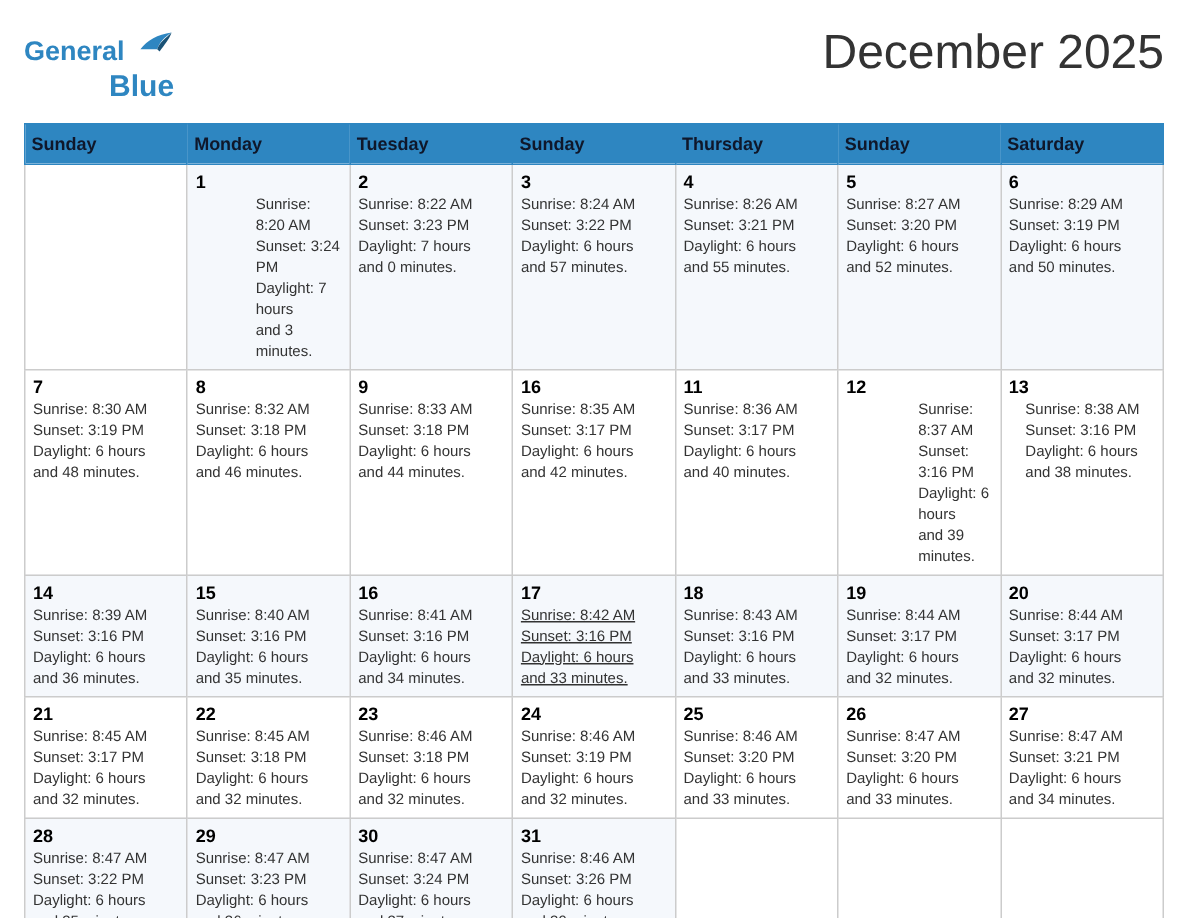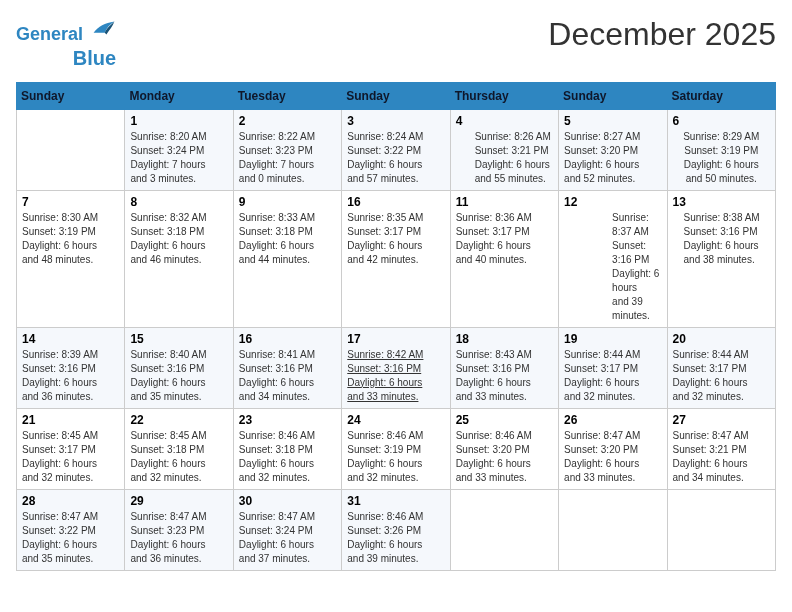--- a/index.html
+++ b/index.html
@@ -125,56 +125,56 @@
         <th>Thursday</th>
         <th>Sunday</th>
         <th>Saturday</th>
       </tr>
   </thead>
   <tbody id="calendar-body">
       <tr>
         <td class="empty-cell"></td>
         <td>
           <span class="day-number">1</span>
-          <div class="day-info" style="white-space: pre-line;">Sunrise: 8:20 AM
+          <div class="day-info" style="white-space: pre-line; margin-left: 40px;">Sunrise: 8:20 AM
 Sunset: 3:24 PM
 Daylight: 7 hours
 and 3 minutes.</div>
         </td>
         <td>
           <span class="day-number">2</span>
           <div class="day-info" style="white-space: pre-line;">Sunrise: 8:22 AM
 Sunset: 3:23 PM
 Daylight: 7 hours
 and 0 minutes.</div>
         </td>
         <td>
           <span class="day-number">3</span>
           <div class="day-info" style="white-space: pre-line;">Sunrise: 8:24 AM
 Sunset: 3:22 PM
 Daylight: 6 hours
 and 57 minutes.</div>
         </td>
         <td>
           <span class="day-number">4</span>
-          <div class="day-info" style="white-space: pre-line; margin-left: 19px;">Sunrise: 8:26 AM
+          <div class="day-info" style="white-space: pre-line;">Sunrise: 8:26 AM
 Sunset: 3:21 PM
 Daylight: 6 hours
 and 55 minutes.</div>
         </td>
         <td>
           <span class="day-number">5</span>
           <div class="day-info" style="white-space: pre-line;">Sunrise: 8:27 AM
 Sunset: 3:20 PM
 Daylight: 6 hours
 and 52 minutes.</div>
         </td>
         <td>
           <span class="day-number">6</span>
-          <div class="day-info" style="white-space: pre-line; text-align: center;">Sunrise: 8:29 AM
+          <div class="day-info" style="white-space: pre-line;">Sunrise: 8:29 AM
 Sunset: 3:19 PM
 Daylight: 6 hours
 and 50 minutes.</div>
         </td>
       </tr>
       <tr>
         <td>
           <span class="day-number">7</span>
           <div class="day-info" style="white-space: pre-line;">Sunrise: 8:30 AM
 Sunset: 3:19 PM

